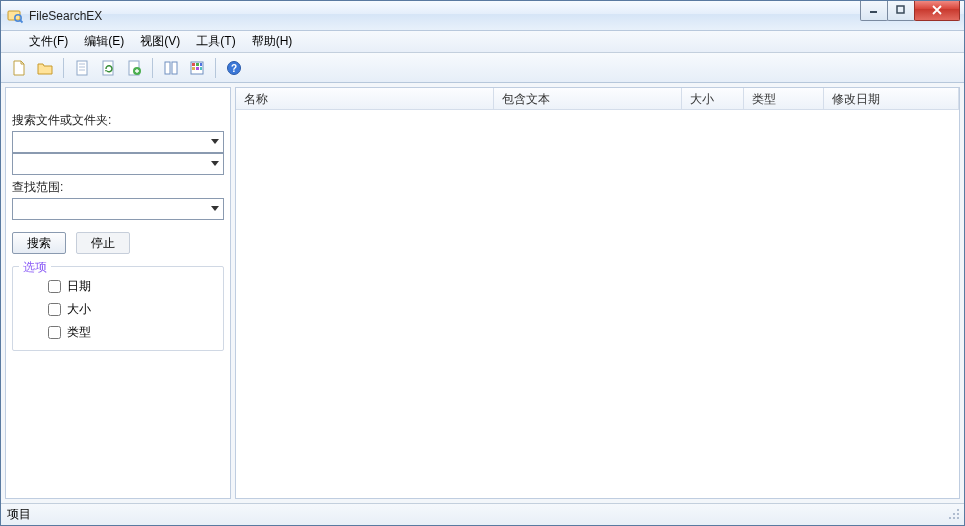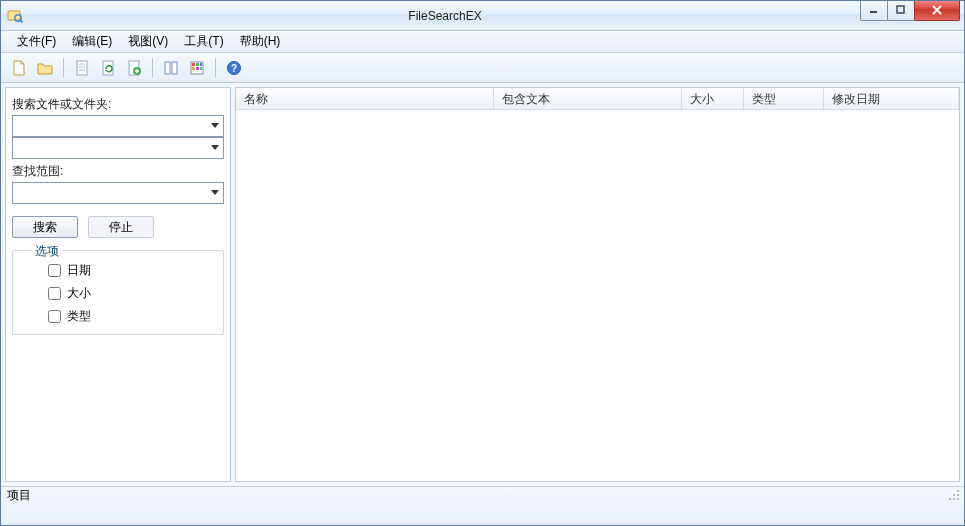--- a/index.html
+++ b/index.html
@@ -17,21 +17,21 @@
 
 .titlebar {
   height: 30px;
   background: linear-gradient(#f7fbff, #e4eefb 45%, #d6e5f7 46%, #e8f1fb);
   border-bottom: 1px solid #b8c8dc;
   display: flex;
   align-items: center;
   padding-left: 6px;
 }
 .titlebar .app-icon { width: 16px; height: 16px; margin-right: 6px; }
-.titlebar .title { flex: 1; color: #222; font-size: 12px; text-align: center; }
+.titlebar .title { flex: 1; color: #222; font-size: 12px; }
 .win-btns { display: flex; height: 20px; margin-top: -10px; }
 .win-btn {
   width: 28px; height: 20px;
   border: 1px solid #7a8aa0;
   border-top: none;
   margin-left: -1px;
   display: flex; align-items: center; justify-content: center;
   background: linear-gradient(#f3f7fc, #dbe7f4);
   border-radius: 0 0 2px 2px;
 }
@@ -42,21 +42,21 @@
   margin-right: 4px;
 }
 .win-btn svg { display: block; }
 
 .menubar {
   height: 22px;
   background: linear-gradient(#f6f9fd, #e8eff8);
   border-bottom: 1px solid #c3cfdd;
   display: flex;
   align-items: center;
-  padding-left: 8px;
+  padding-left: 20px;
 }
 .menubar .menu-item { padding: 2px 8px; cursor: default; }
 
 .toolbar {
   height: 30px;
   background: linear-gradient(#f7fafd, #e6eef8);
   border-bottom: 1px solid #b6c7db;
   display: flex;
   align-items: center;
   padding-left: 6px;
@@ -77,21 +77,21 @@
   padding: 4px;
   gap: 4px;
   min-height: 0;
 }
 .side-panel {
   width: 226px;
   background: #fff;
   border: 1px solid #bfcde0;
   display: flex;
   flex-direction: column;
-  padding: 4px 6px;
+  padding: 20px 6px;
 }
 .field-label { color: #222; margin-top: 4px; margin-bottom: 2px; }
 .combo {
   height: 22px;
   border: 1px solid #8a9ab0;
   background: #fff;
   display: flex;
   align-items: center;
 }
 .combo input {
@@ -99,39 +99,39 @@
   font: inherit; padding: 0 4px;
   height: 100%;
 }
 .combo .arrow {
   width: 16px; height: 100%;
   display: flex; align-items: center; justify-content: center;
   cursor: pointer;
 }
 .btn-row { display: flex; gap: 10px; margin-top: 12px; margin-bottom: 8px; }
 .btn {
-  width: 66px; height: 22px;
+  width: 54px; height: 22px;
   border: 1px solid #8a9ab0;
   background: linear-gradient(#fdfdfe, #e6ecf4);
   border-radius: 2px;
   text-align: center;
   line-height: 20px;
   cursor: pointer;
 }
 .btn.disabled { color: #000000; border-color: #c6ceda; background: #f2f4f7; cursor: default; }
 .opts-group {
   border: 1px solid #d0d8e4;
   border-radius: 2px;
   padding: 8px 6px 6px;
   position: relative;
   margin-top: 4px;
 }
 .opts-group .legend {
-  position: absolute; top: -8px; left: 18px;
-  background: #fff; padding: 0 4px; color: #0c4a6e;
+  position: absolute; top: -8px; left: 6px;
+  background: #fff; padding: 0 4px; color: #8b5cf6;
 }
 .check-row { display: flex; align-items: center; gap: 6px; padding: 3px 0; margin-left: 29px; }
 .check-row input[type=checkbox] { width: 13px; height: 13px; }
 .results-panel {
   flex: 1;
   background: #fff;
   border: 1px solid #bfcde0;
   display: flex;
   flex-direction: column;
 }
@@ -145,24 +145,24 @@
   border-right: 1px solid #d4ddea;
   padding: 3px 8px;
   color: #333;
   overflow: hidden;
   white-space: nowrap;
   font-family: Liberation Mono, monospace;
 }
 .results-body { flex: 1; background: #fff; }
 
 .statusbar {
-  height: 39px;
+  height: 22px;
   border-top: 1px solid #c3cfdd;
   background: linear-gradient(#f5f8fc, #e8eff7);
-  display: flex; align-items: flex-start;
+  display: flex; align-items: center;
   padding-left: 6px;
   gap: 27px;
 }
 .status-text { flex: 1; }
 .resize-grip {
   width: 16px; height: 16px;
   margin-right: 2px; margin-bottom: 2px;
 }
 </style>
 </head>

